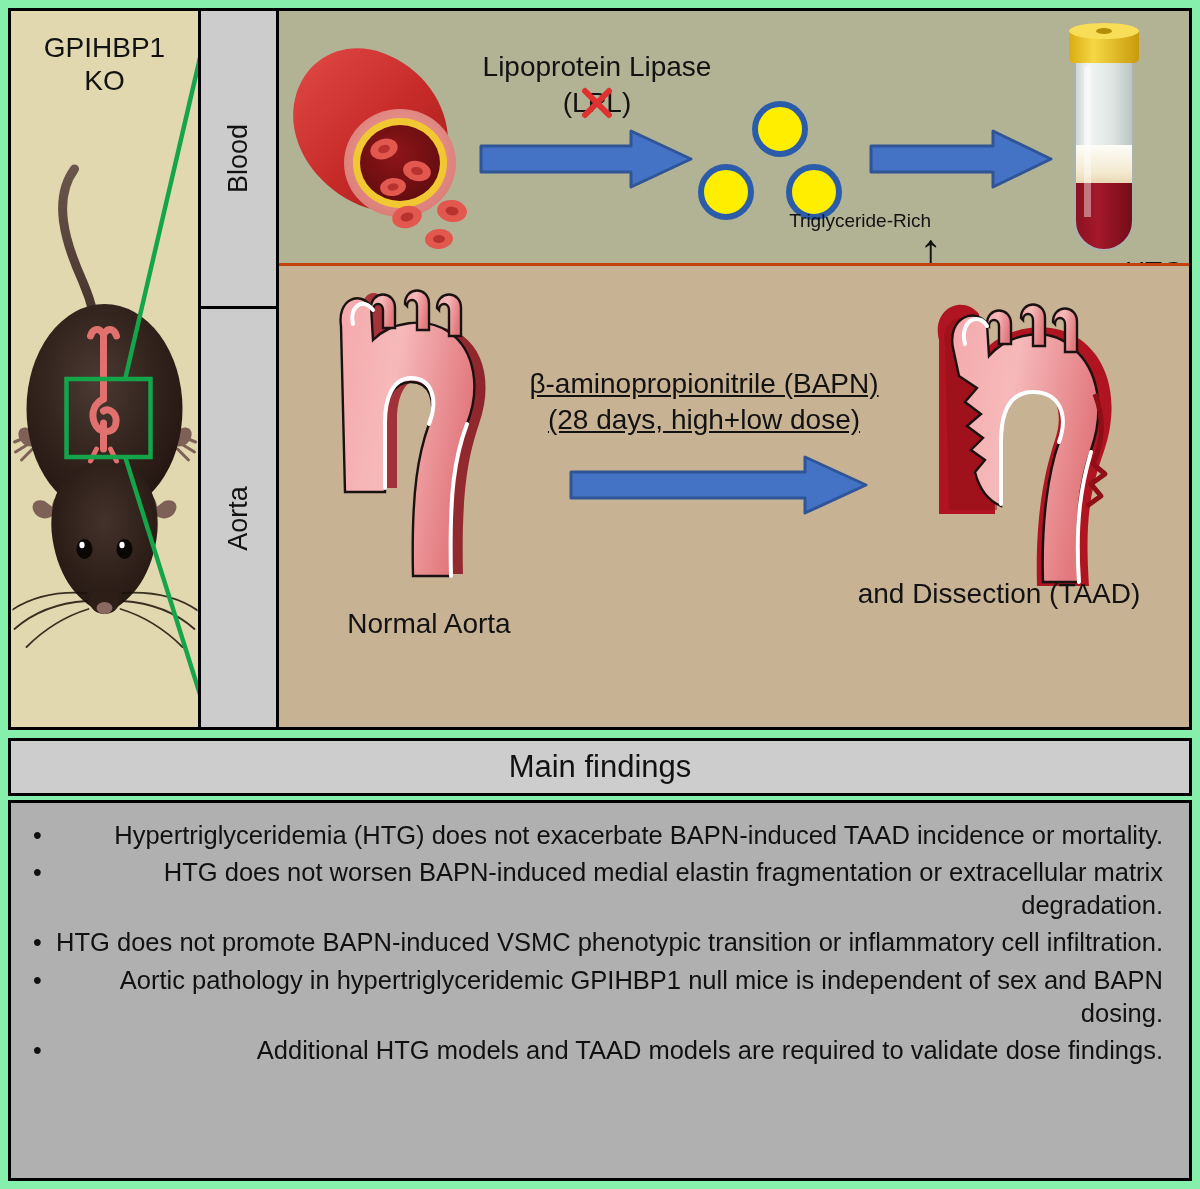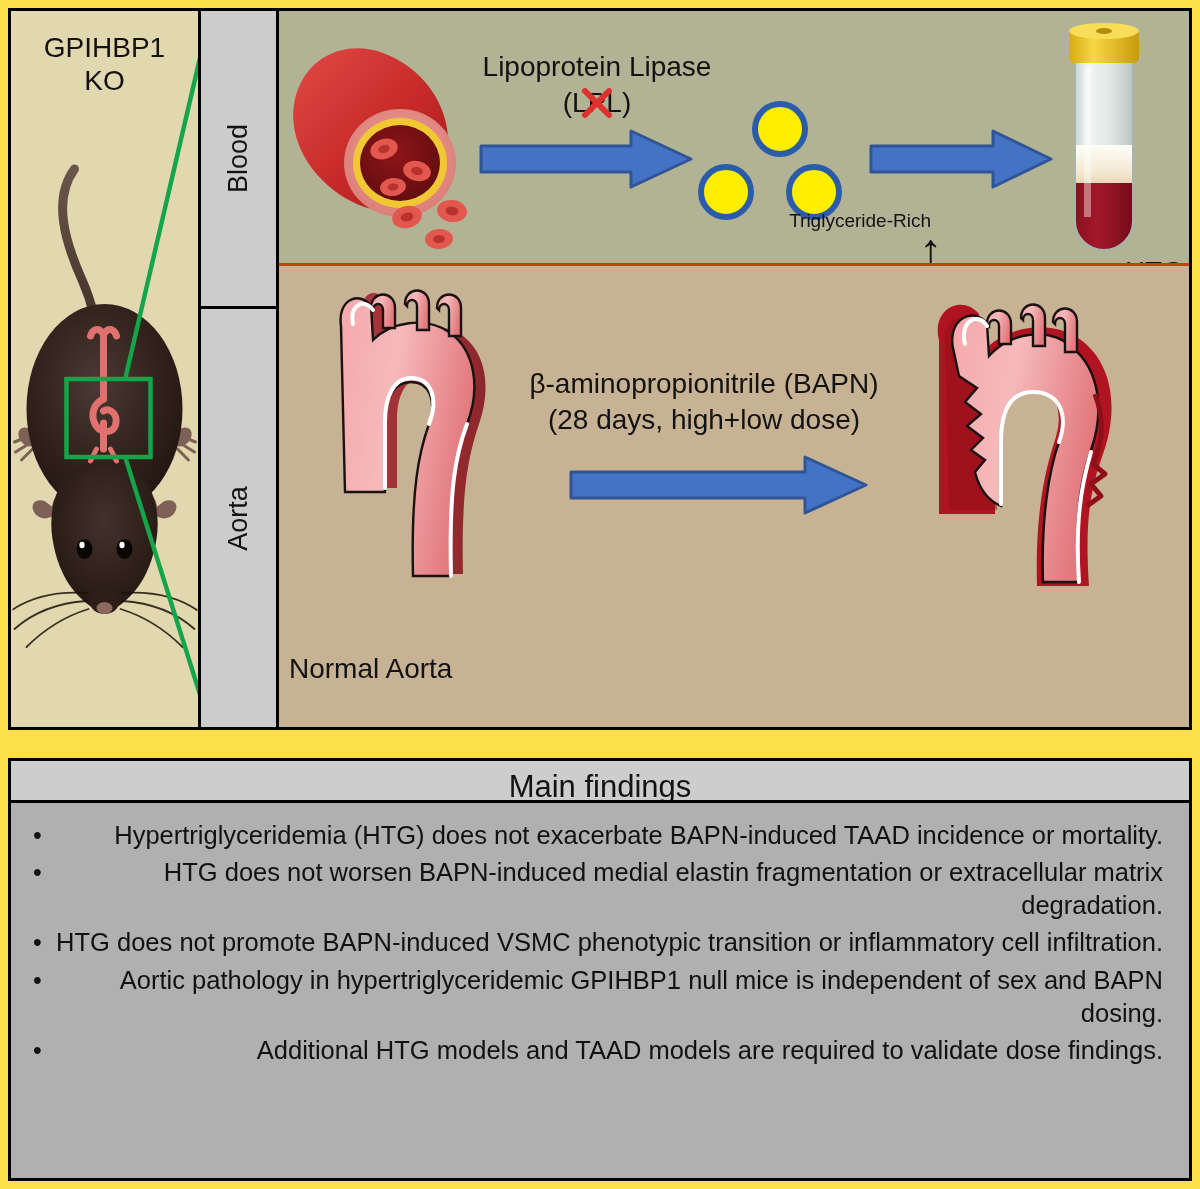--- a/index.html
+++ b/index.html
@@ -2,21 +2,21 @@
 <html><head>
 <meta charset="utf-8">
 <style>
   html,body{margin:0;padding:0;background:#ffffff;}
   body{font-family:"Liberation Sans", sans-serif;}
 
   #abstract{
     position:relative;
     width:1200px;
     height:1189px;
-    background:#fde047;
+    background:#86efac;
     overflow:hidden;
   }
 
   
   .top-block{
     position:absolute;
     left:8px; top:8px;
     width:1184px; height:722px;
     border:3px solid #000;
     box-sizing:border-box;
@@ -155,28 +155,29 @@
     overflow:hidden;
   }
   .bapn-label{
     position:absolute;
     left:215px; top:100px;
     width:420px;
     text-align:center;
     font-size:28px;
     color:#121212;
     line-height:1.3;
+    text-decoration:underline;
   }
   .normal-aorta-label{
     position:absolute;
     left:10px; top:342px;
     width:280px;
+    text-align:center;
     font-size:28px;
     color:#121212;
-    margin-top:45px;
   }
   .taad-label{
     position:absolute;
     left:530px; top:310px;
     width:380px;
     text-align:center;
     font-size:28px;
     color:#121212;
     line-height:1.3;
   }
@@ -190,21 +191,20 @@
     left:8px; top:738px;
     width:1184px; height:58px;
     background:#cdcdcd;
     border:3px solid #000;
     box-sizing:border-box;
     display:flex;
     align-items:center;
     justify-content:center;
     font-size:31px;
     color:#121212;
-    margin-top:20px;
   }
   .findings-body{
     position:absolute;
     left:8px; top:800px;
     width:1184px; height:381px;
     background:#b0b0b0;
     border:3px solid #000;
     box-sizing:border-box;
     padding:16px 26px 10px 22px;
   }
@@ -488,20 +488,21 @@
           <path d="M112 44 C 112 26, 136 26, 136 44 L 136 72 L 124 72 L 124 46 C 124 38, 114 38, 114 46 Z" fill="url(#aoWall)" stroke="#1a1210" stroke-width="2.4"></path>
           <path d="M144 48 C 144 30, 168 30, 168 48 L 168 78 L 156 78 L 156 50 C 156 42, 146 42, 146 50 Z" fill="url(#aoWall)" stroke="#1a1210" stroke-width="2.4"></path>
 
           <path d="M56 70 C 50 46, 70 38, 78 52" fill="none" stroke="#ffffff" stroke-width="4" stroke-linecap="round"></path>
           <path d="M150 168 C 160 140, 150 118, 124 118 C 100 118, 92 140, 92 168 L 92 230" fill="none" stroke="#ffffff" stroke-width="4" stroke-linecap="round"></path>
           <path d="M170 308 C 166 248, 172 212, 182 178" fill="none" stroke="#ffffff" stroke-width="4" stroke-linecap="round"></path>
 
           <path d="M186 120 C 196 146, 194 168, 184 190 L 196 200 L 182 210 L 192 222 L 178 232" fill="none" stroke="#8e0f18" stroke-width="5" stroke-linejoin="round"></path>
         </svg>
         <div class="taad-label">
+          <div>and Dissection (TAAD)</div>
         </div>
       </div>
     </div>
   </div>
 
   <div class="findings-header">
     <span>Main findings</span>
   </div>
 
   <div class="findings-body">

